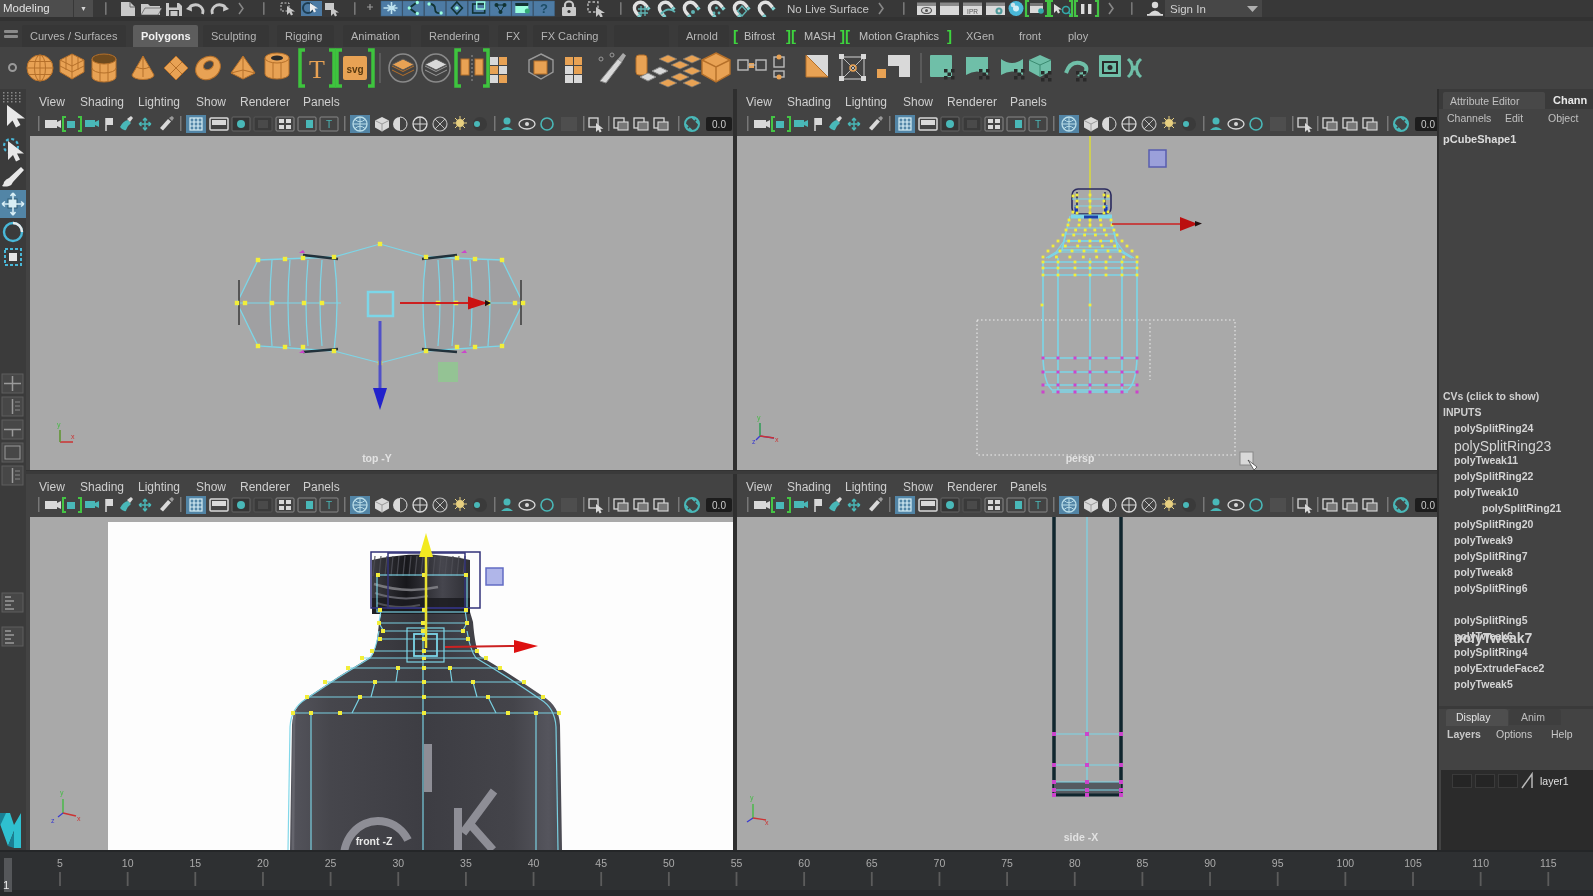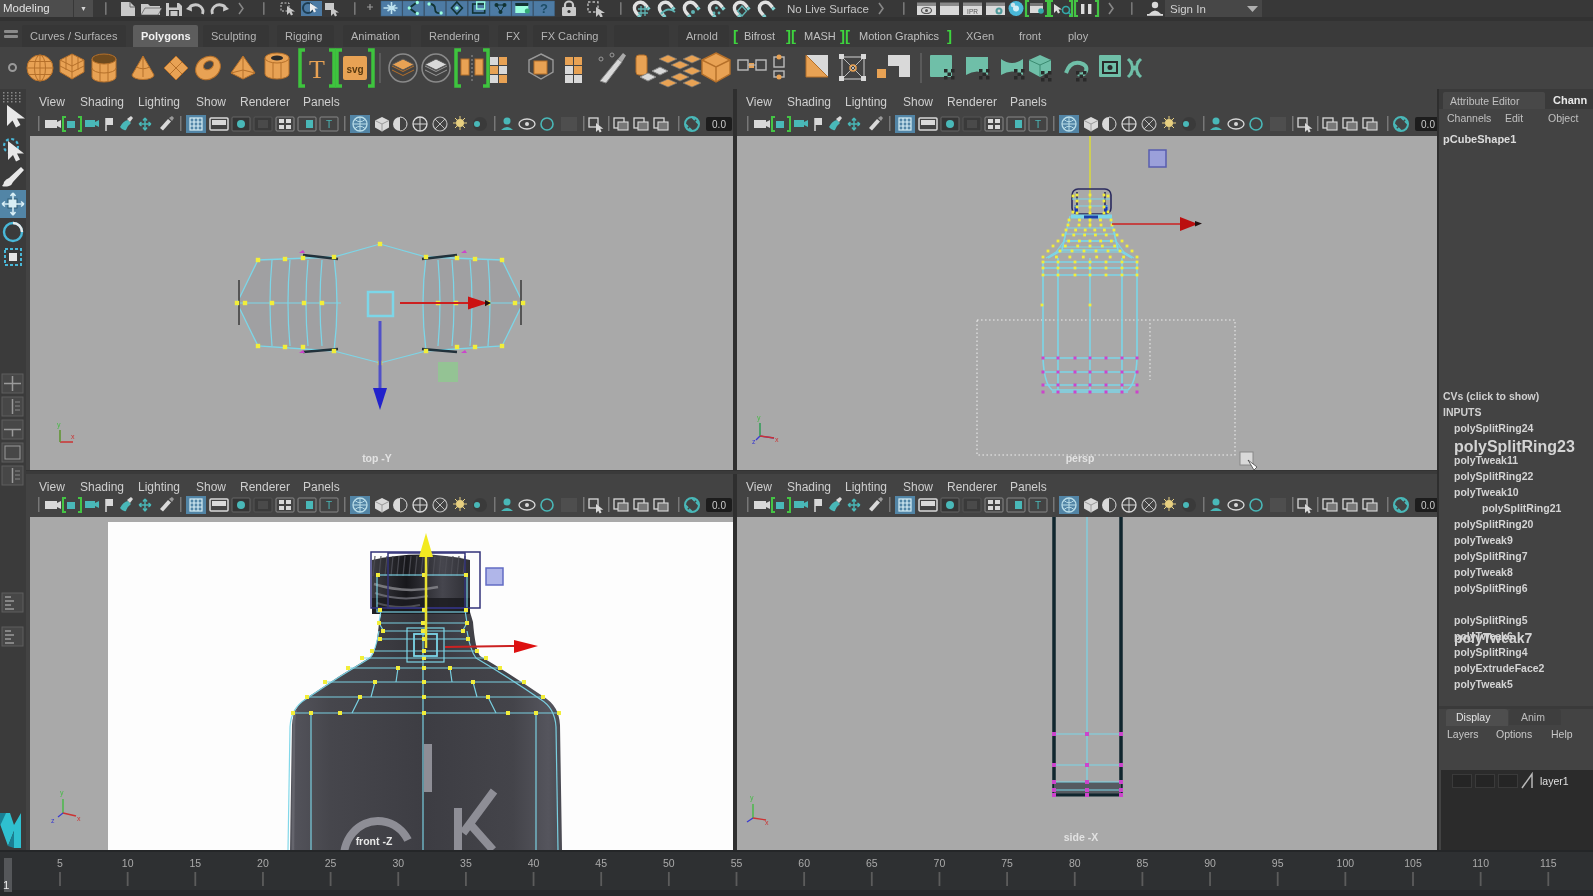--- a/index.html
+++ b/index.html
@@ -1153,42 +1153,42 @@
 <div class="abs" style="left:1443px;top:92px;width:102px;height:17px;background:#484848;border-radius:2px 2px 0 0"></div>
 <div class="abs" style="left:1450px;top:95px;font-size:10.5px;color:#c0c0c0;font-weight:normal;white-space:nowrap;">Attribute Editor</div>
 <div class="abs" style="left:1553px;top:94px;font-size:11px;color:#e8e8e8;font-weight:bold;white-space:nowrap;">Chann</div>
 <div class="abs" style="left:1447px;top:112px;font-size:10.5px;color:#c0c0c0;font-weight:normal;white-space:nowrap;">Channels</div>
 <div class="abs" style="left:1505px;top:112px;font-size:10.5px;color:#c0c0c0;font-weight:normal;white-space:nowrap;">Edit</div>
 <div class="abs" style="left:1548px;top:112px;font-size:10.5px;color:#c0c0c0;font-weight:normal;white-space:nowrap;">Object</div>
 <div class="abs" style="left:1443px;top:133px;font-size:11px;color:#dcdcdc;font-weight:bold;white-space:nowrap;">pCubeShape1</div>
 <div class="abs" style="left:1443px;top:390px;font-size:10.5px;color:#d0d0d0;font-weight:bold;white-space:nowrap;">CVs (click to show)</div>
 <div class="abs" style="left:1443px;top:406px;font-size:10.5px;color:#d0d0d0;font-weight:bold;white-space:nowrap;">INPUTS</div>
 <div class="abs" style="left:1454px;top:422px;font-size:10.5px;color:#d4d4d4;font-weight:bold;white-space:nowrap;">polySplitRing24</div>
-<div class="abs" style="left:1454px;top:438px;font-size:16px;color:#d4d4d4;font-weight:bold;white-space:nowrap;">polySplitRing23</div>
+<div class="abs" style="left:1454px;top:438px;font-size:14px;color:#d4d4d4;font-weight:normal;white-space:nowrap;">polySplitRing23</div>
 <div class="abs" style="left:1454px;top:454px;font-size:10.5px;color:#d4d4d4;font-weight:bold;white-space:nowrap;">polyTweak11</div>
 <div class="abs" style="left:1454px;top:470px;font-size:10.5px;color:#d4d4d4;font-weight:bold;white-space:nowrap;">polySplitRing22</div>
 <div class="abs" style="left:1454px;top:486px;font-size:10.5px;color:#d4d4d4;font-weight:bold;white-space:nowrap;">polyTweak10</div>
 <div class="abs" style="left:1454px;top:502px;font-size:10.5px;color:#d4d4d4;font-weight:bold;white-space:nowrap;padding-left:28px;">polySplitRing21</div>
 <div class="abs" style="left:1454px;top:518px;font-size:10.5px;color:#d4d4d4;font-weight:bold;white-space:nowrap;">polySplitRing20</div>
 <div class="abs" style="left:1454px;top:534px;font-size:10.5px;color:#d4d4d4;font-weight:bold;white-space:nowrap;">polyTweak9</div>
 <div class="abs" style="left:1454px;top:550px;font-size:10.5px;color:#d4d4d4;font-weight:bold;white-space:nowrap;">polySplitRing7</div>
 <div class="abs" style="left:1454px;top:566px;font-size:10.5px;color:#d4d4d4;font-weight:bold;white-space:nowrap;">polyTweak8</div>
 <div class="abs" style="left:1454px;top:582px;font-size:10.5px;color:#d4d4d4;font-weight:bold;white-space:nowrap;">polySplitRing6</div>
 <div class="abs" style="left:1454px;top:598px;font-size:14px;color:#d4d4d4;font-weight:bold;white-space:nowrap;margin-top:32px;">polyTweak7</div>
 <div class="abs" style="left:1454px;top:614px;font-size:10.5px;color:#d4d4d4;font-weight:bold;white-space:nowrap;">polySplitRing5</div>
 <div class="abs" style="left:1454px;top:630px;font-size:10.5px;color:#d4d4d4;font-weight:bold;white-space:nowrap;">polyTweak6</div>
 <div class="abs" style="left:1454px;top:646px;font-size:10.5px;color:#d4d4d4;font-weight:bold;white-space:nowrap;">polySplitRing4</div>
 <div class="abs" style="left:1454px;top:662px;font-size:10.5px;color:#d4d4d4;font-weight:bold;white-space:nowrap;">polyExtrudeFace2</div>
 <div class="abs" style="left:1454px;top:678px;font-size:10.5px;color:#d4d4d4;font-weight:bold;white-space:nowrap;">polyTweak5</div>
 <div class="abs" style="left:1439px;top:706px;width:154px;height:3px;background:#3a3a3a"></div>
 <div class="abs" style="left:1446px;top:709px;width:62px;height:17px;background:#4e4e4e;border-radius:3px 3px 0 0"></div>
 <div class="abs" style="left:1509px;top:709px;width:52px;height:16px;background:#3e3e3e;border-radius:3px 3px 0 0"></div>
 <div class="abs" style="left:1456px;top:711px;font-size:10.5px;color:#e4e4e4;font-weight:normal;white-space:nowrap;">Display</div>
 <div class="abs" style="left:1521px;top:711px;font-size:10.5px;color:#bcbcbc;font-weight:normal;white-space:nowrap;">Anim</div>
-<div class="abs" style="left:1447px;top:728px;font-size:10.5px;color:#c8c8c8;font-weight:normal;white-space:nowrap;">Layers</div>
+<div class="abs" style="left:1447px;top:728px;font-size:10.5px;color:#c8c8c8;font-weight:bold;white-space:nowrap;">Layers</div>
 <div class="abs" style="left:1496px;top:728px;font-size:10.5px;color:#c8c8c8;font-weight:normal;white-space:nowrap;">Options</div>
 <div class="abs" style="left:1551px;top:728px;font-size:10.5px;color:#c8c8c8;font-weight:normal;white-space:nowrap;">Help</div>
 <div class="abs" style="left:1441px;top:770px;width:152px;height:80px;background:#2b2b2b"></div>
 <div class="abs" style="left:1452px;top:774px;width:20px;height:14px;background:#252525;border:1px solid #3a3a3a"></div>
 <div class="abs" style="left:1475px;top:774px;width:20px;height:14px;background:#252525;border:1px solid #3a3a3a"></div>
 <div class="abs" style="left:1498px;top:774px;width:20px;height:14px;background:#252525;border:1px solid #3a3a3a"></div>
 <svg class="abs" style="left:1520px;top:772px" width="20" height="18" viewBox="0 0 20 18">
       <path d="M2 16 L12 2 L12 16" stroke="#b8b8b8" stroke-width="1.5" fill="none"></path>
     </svg>
 <div class="abs" style="left:1540px;top:775px;font-size:10.5px;color:#e0e0e0;font-weight:normal;white-space:nowrap;">layer1</div>

